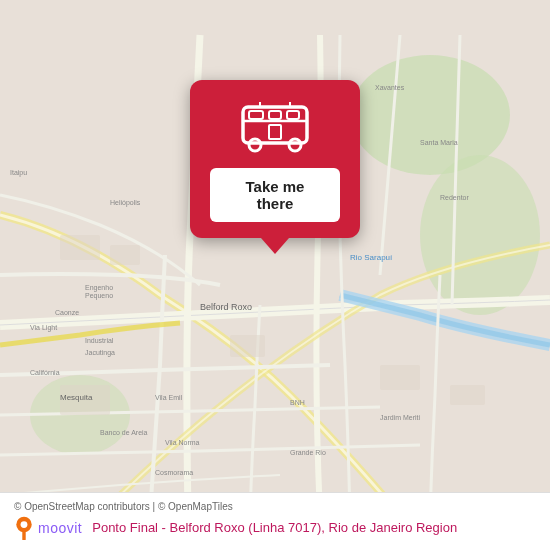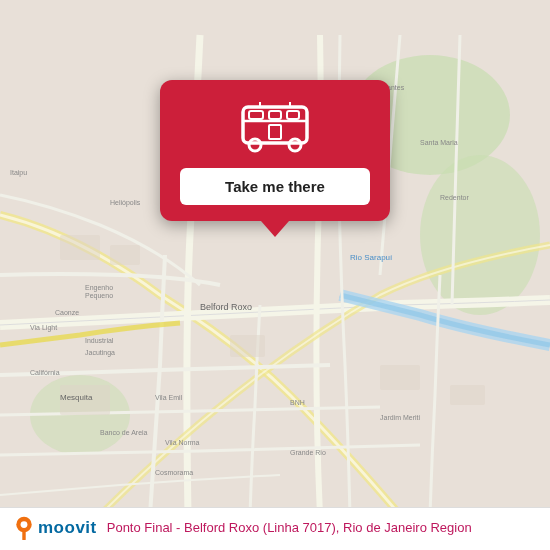--- a/index.html
+++ b/index.html
@@ -34,21 +34,21 @@
       transform: translateX(-50%);
       z-index: 10;
       display: flex;
       flex-direction: column;
       align-items: center;
     }
 
     #popup-card {
       background: #cc1f3a;
       border-radius: 12px;
-      width: 230px;
+      width: 170px;
       padding: 18px 20px 16px;
       display: flex;
       flex-direction: column;
       align-items: center;
       box-shadow: 0 4px 16px rgba(0,0,0,0.35);
     }
 
     #bus-icon-container {
       width: 80px;
       height: 60px;
@@ -112,23 +112,23 @@
       flex-shrink: 0;
     }
 
     #moovit-pin {
       width: 20px;
       height: 24px;
       flex-shrink: 0;
     }
 
     #moovit-text {
-      font-size: 17px;
-      font-weight: 700;
-      color: #0369a1;
+      font-size: 14px;
+      font-weight: 400;
+      color: #8b5cf6;
       letter-spacing: 0.5px;
     }
 
     #place-name {
       font-size: 13px;
       color: #be185d;
       line-height: 1.3;
     }
   </style>
 </head>
@@ -233,20 +233,21 @@
           <line x1="55" y1="8" x2="55" y2="3" stroke="white" stroke-width="2"></line>
         </svg>
       </div>
 
       <button id="take-me-btn">Take me there</button>
     </div>
     <div id="popup-arrow"></div>
   </div>
 
   <div id="bottom-bar">
+    <div id="attribution">© OpenStreetMap contributors | © OpenMapTiles</div>
     <div id="place-info">
       <div id="moovit-logo">
         <svg id="moovit-pin" viewBox="0 0 20 28" xmlns="http://www.w3.org/2000/svg">
           <ellipse cx="10" cy="10" rx="9" ry="9" fill="#f07010"></ellipse>
           <path d="M10 18 Q10 24 10 27" stroke="#f07010" stroke-width="4" fill="none" stroke-linecap="round"></path>
           <circle cx="10" cy="10" r="4" fill="white"></circle>
         </svg>
         <span id="moovit-text">moovit</span>
       </div>
       <div id="place-name">Ponto Final - Belford Roxo (Linha 7017), Rio de Janeiro Region</div>

